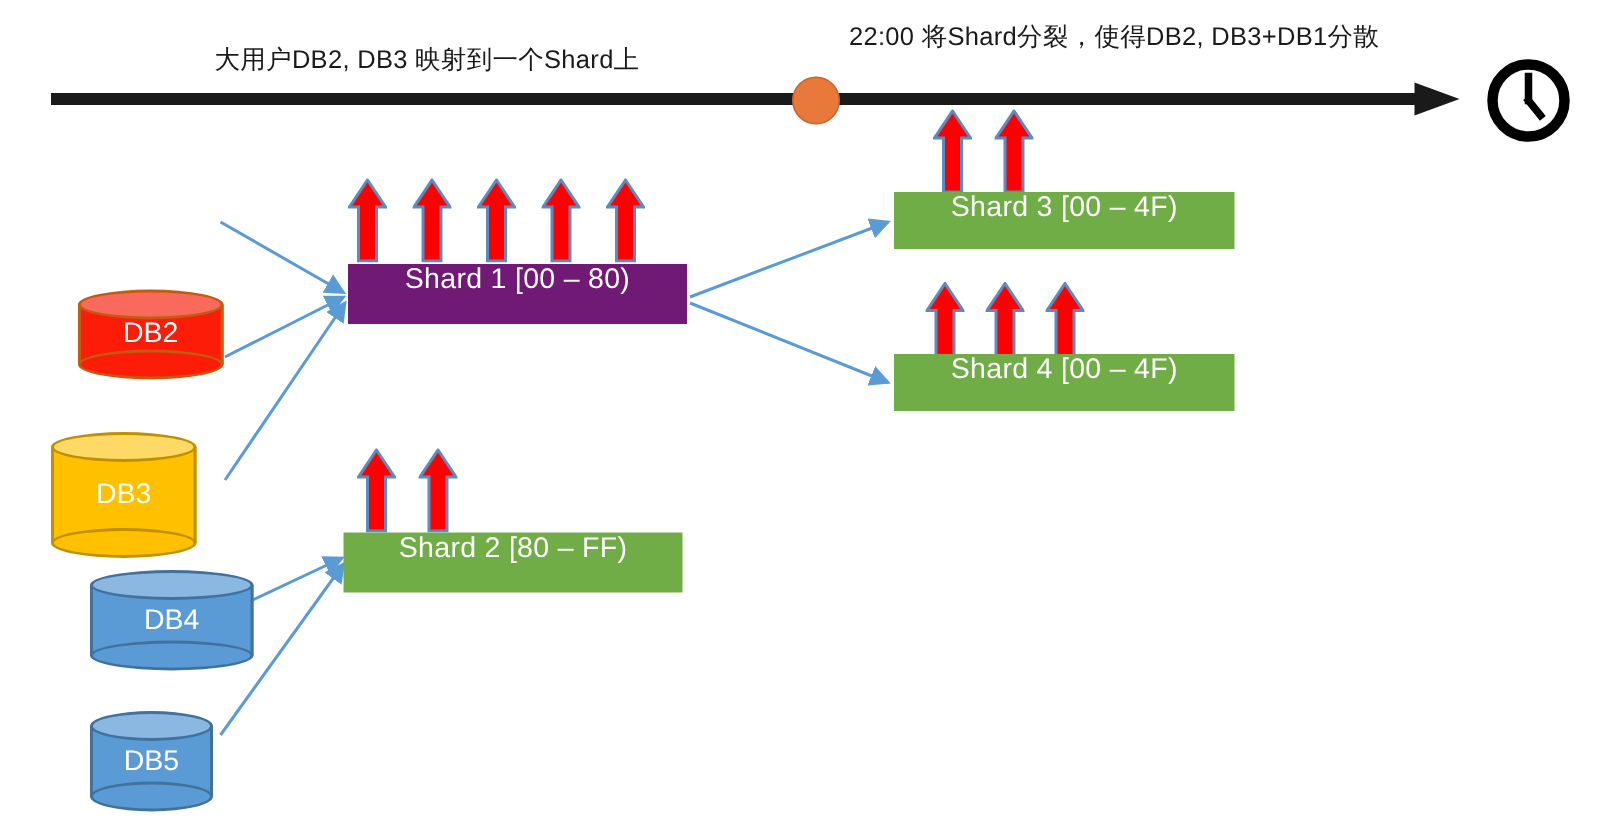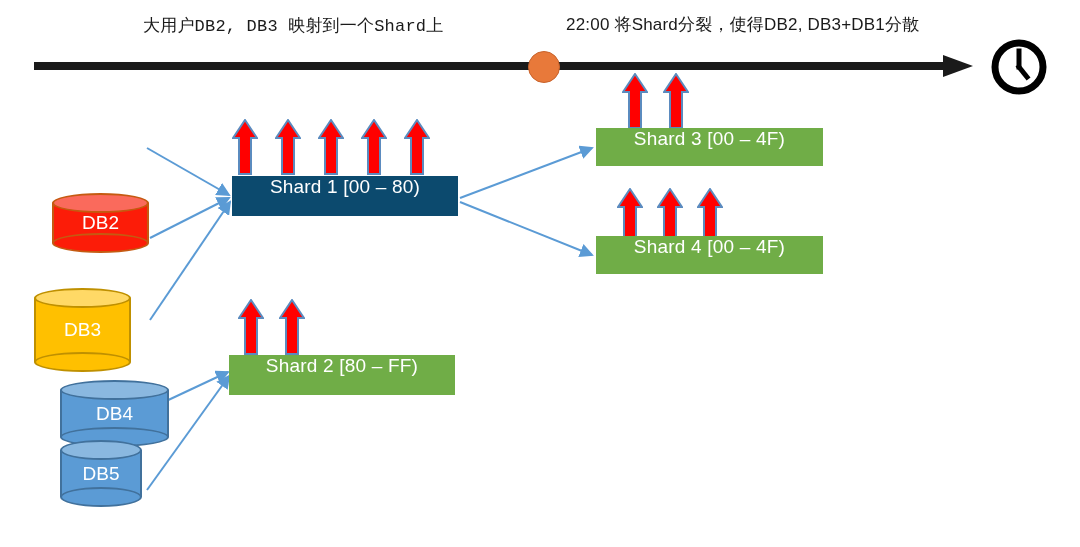--- a/index.html
+++ b/index.html
@@ -20,21 +20,21 @@
   .abs { position: absolute; }
 
   
   .caption {
     position: absolute;
     font-size: 17px;
     color: #1a1a1a;
     white-space: nowrap;
     letter-spacing: 0.2px;
   }
-  #caption-left  { left: 143px; top: 14px; font-family: Liberation Mono, monospace; }
+  #caption-left  { left: 143px; top: 28px; }
   #caption-right { left: 566px; top: 13px; }
 
   
   #timeline-line {
     left: 34px;
     top: 62px;
     width: 915px;
     height: 8px;
     background: #1a1a1a;
   }
@@ -186,21 +186,21 @@
     <div class="db-label">DB3</div>
   </div>
 
   <div class="db" id="db4" style="left:60px; top:380px; width:82px; height:67px;padding-left:27px; --fill:#5b9bd5; --fill-top:#8ab8e0; --stroke:#41719c;">
     <div class="cyl-body"></div>
     <div class="cyl-bottom"></div>
     <div class="cyl-top"></div>
     <div class="db-label">DB4</div>
   </div>
 
-  <div class="db" id="db5" style="left:60px; top:440px; width:82px; height:67px; --fill:#5b9bd5; --fill-top:#8ab8e0; --stroke:#41719c;">
+  <div class="db" id="db5" style="left:60px; top:474px; width:82px; height:67px; --fill:#5b9bd5; --fill-top:#8ab8e0; --stroke:#41719c;">
     <div class="cyl-body"></div>
     <div class="cyl-bottom"></div>
     <div class="cyl-top"></div>
     <div class="db-label">DB5</div>
   </div>
 
   <div class="arrow-group" id="arrows-shard1" style="left:232px; top:119px;">
     <svg class="up-arrow" style="left:0px;   top:0;" viewBox="0 0 26 56">
         <path d="M13 1 L25 19 L19 19 L19 55 L7 55 L7 19 L1 19 Z" fill="#ff0000" stroke="#5b8bbf" stroke-width="2"></path>
       </svg>
@@ -241,21 +241,21 @@
         <path d="M13 1 L25 19 L19 19 L19 55 L7 55 L7 19 L1 19 Z" fill="#ff0000" stroke="#5b8bbf" stroke-width="2"></path>
       </svg>
     <svg class="up-arrow" style="left:40px; top:0;" viewBox="0 0 26 56">
         <path d="M13 1 L25 19 L19 19 L19 55 L7 55 L7 19 L1 19 Z" fill="#ff0000" stroke="#5b8bbf" stroke-width="2"></path>
       </svg>
     <svg class="up-arrow" style="left:80px; top:0;" viewBox="0 0 26 56">
         <path d="M13 1 L25 19 L19 19 L19 55 L7 55 L7 19 L1 19 Z" fill="#ff0000" stroke="#5b8bbf" stroke-width="2"></path>
       </svg>
   </div>
 
-  <div class="shard-box" id="shard1" style="left:232px; top:176px; width:226px; height:40px; background:#0c4a6e;">
+  <div class="shard-box" id="shard1" style="left:232px; top:176px; width:226px; height:40px; background:#701a75;">
     <span>Shard 1 [00 – 80)</span>
   </div>
 
   <div class="shard-box" id="shard2" style="left:229px; top:355px; width:226px; height:40px; background:#70ad47;">
     <span>Shard 2 [80 – FF)</span>
   </div>
 
   <div class="shard-box" id="shard3" style="left:596px; top:128px; width:227px; height:38px; background:#70ad47;">
     <span>Shard 3 [00 – 4F)</span>
   </div>

